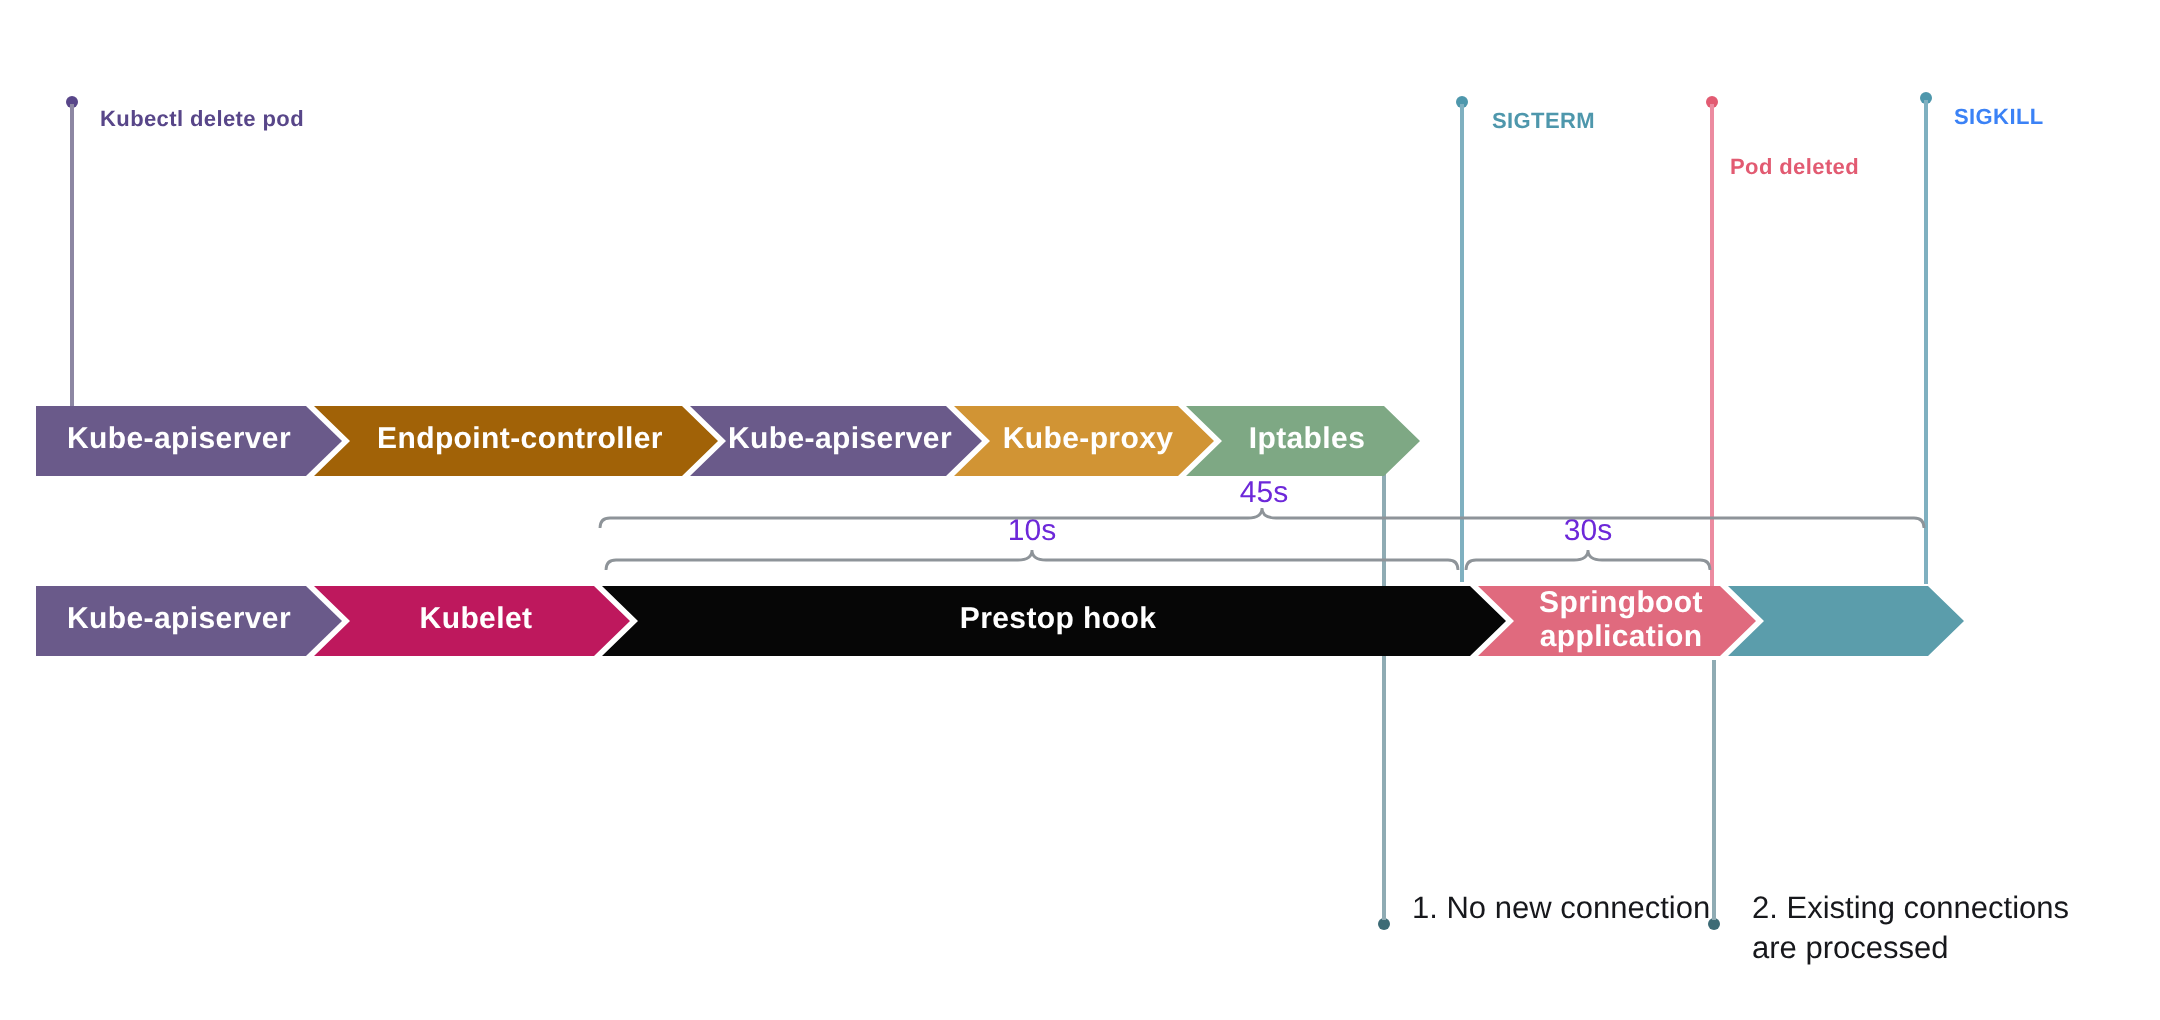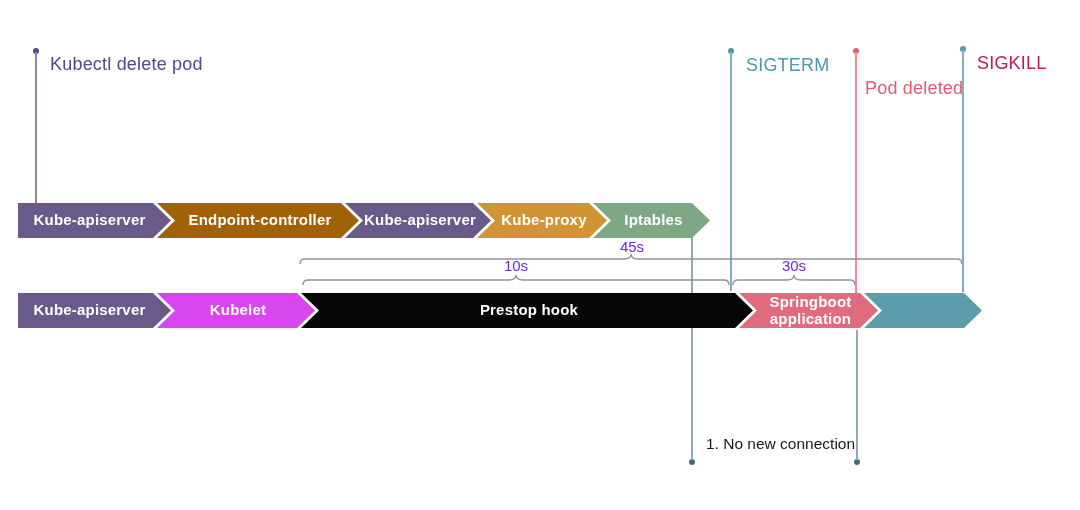--- a/index.html
+++ b/index.html
@@ -24,25 +24,25 @@
   .vline.existing-conn{ left: 856px; top: 330px; height: 130px; background: #8fabb3; z-index: 1; }
 
   .dot { position: absolute; width: 6px; height: 6px; border-radius: 50%; }
   .dot.kubectl     { left: 33px;  top: 48px;  background: #584689; }
   .dot.sigterm     { left: 728px; top: 48px;  background: #4e97ac; }
   .dot.pod-deleted { left: 853px; top: 48px;  background: #e25b72; }
   .dot.sigkill     { left: 960px; top: 46px;  background: #4e97ac; }
   .dot.conn1       { left: 689px; top: 459px; background: #3d6b76; }
   .dot.conn2       { left: 854px; top: 459px; background: #3d6b76; }
 
-  .event-label { position: absolute; font-size: 18px; font-weight: normal; letter-spacing: 0.2px; white-space: nowrap; }
+  .event-label { position: absolute; font-size: 11px; font-weight: bold; letter-spacing: 0.2px; white-space: nowrap; }
   .event-label.kubectl     { left: 50px;  top: 54px; color: #584689; }
   .event-label.sigterm     { left: 746px; top: 55px; color: #4e97ac; }
   .event-label.pod-deleted { left: 865px; top: 55px; color: #e25b72; margin-top: 23px; }
-  .event-label.sigkill     { left: 977px; top: 53px; color: #be185d; }
+  .event-label.sigkill     { left: 977px; top: 53px; color: #3b82f6; }
 
   
   .arrow {
     position: absolute;
     height: 35px;
     display: flex;
     align-items: center;
     justify-content: center;
     color: #ffffff;
     font-size: 15px;
@@ -63,21 +63,21 @@
 
   
   .a1 { left: 18px;  width: 153px; background: #6a5a8a; }
   .a2 { left: 157px; width: 202px; background: #a16207; }
   .a3 { left: 345px; width: 146px; background: #6a5a8a; }
   .a4 { left: 477px; width: 130px; background: #d19434; }
   .a5 { left: 593px; width: 117px; background: #7ea884; }
 
   
   .b1 { left: 18px;  width: 153px; background: #6a5a8a; }
-  .b2 { left: 157px; width: 158px; background: #d946ef; text-align: center; }
+  .b2 { left: 157px; width: 158px; background: #be185d; text-align: center; }
   .b3 { left: 301px; width: 452px; background: #060606; }
   .b4 { left: 739px; width: 139px; background: #e06a7e; }
   .b5 { left: 864px; width: 118px; background: #5b9dab; }
 
   
   .brackets { position: absolute; left: 0; top: 0; z-index: 1; }
   .duration-label {
     position: absolute;
     font-size: 15px;
     color: #6d28d9;
@@ -89,21 +89,21 @@
   .duration-label.d10 { left: 494px; top: 257px; }
   .duration-label.d30 { left: 772px; top: 257px; }
 
   
   .annotation {
     position: absolute;
     font-size: 15.5px;
     color: #17181c;
     line-height: 1.3;
   }
-  .annotation.no-new-conn   { left: 706px; top: 434px; white-space: nowrap; text-align: right; }
+  .annotation.no-new-conn   { left: 706px; top: 445px; white-space: nowrap; text-align: right; }
   .annotation.existing-conn { left: 876px; top: 445px; width: 178px; }
 </style>
 </head>
 <body>
 
 <div class="canvas">
 
   <div class="dot kubectl"></div>
   <div class="vline kubectl"></div>
   <div class="event-label kubectl">Kubectl delete pod</div>
@@ -165,14 +165,15 @@
     </div>
     <div class="arrow b4">
       <span>Springboot application</span>
     </div>
     <div class="arrow b5">
       <span></span>
     </div>
   </div>
 
   <div class="annotation no-new-conn">1. No new connection</div>
+  <div class="annotation existing-conn">2. Existing connections are processed</div>
 
 </div>
 
 </body></html>

